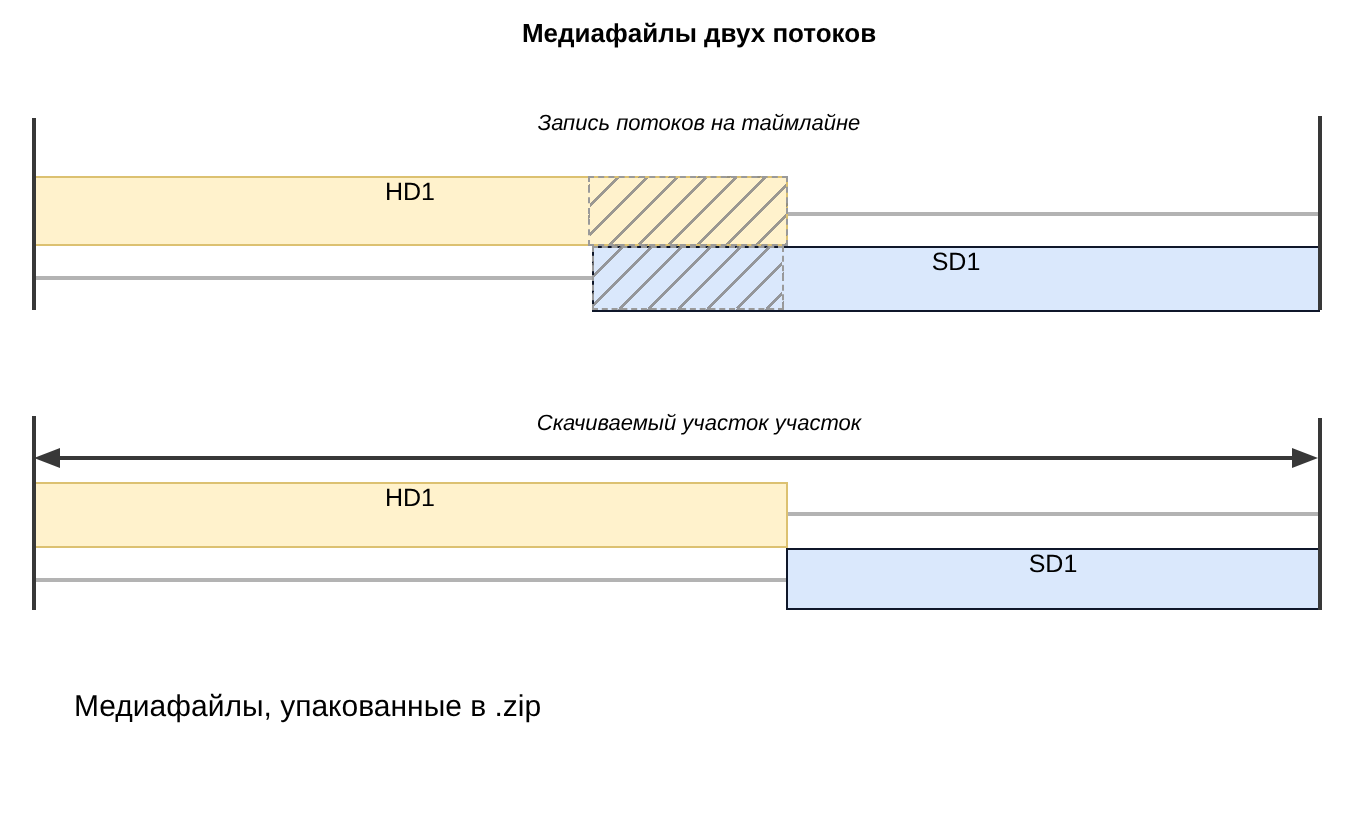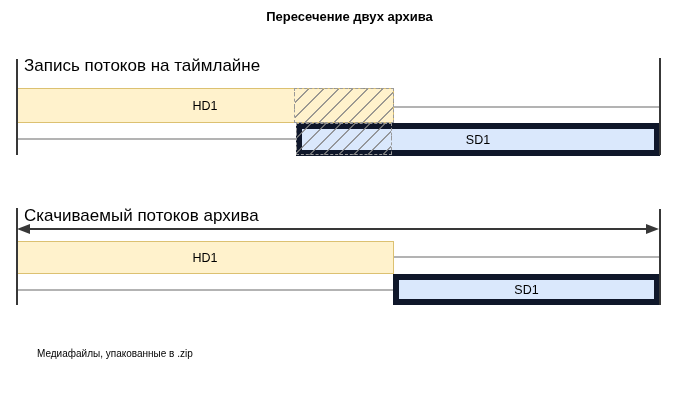--- a/index.html
+++ b/index.html
@@ -5,31 +5,31 @@
   html,body { margin:0; padding:0; background:#ffffff; }
   .canvas {
     position:relative; width:677px; height:420px; background:#ffffff;
     font-family:"Liberation Sans", sans-serif; color:#000000; overflow:hidden;
   }
   .title {
     position:absolute; top:9px; left:24px; right:2px; text-align:center;
     font-size:13px; font-weight:bold;
   }
   .caption {
-    position:absolute; left:24px; right:2px; text-align:left; font-size:17px;
+    position:absolute; left:24px; right:2px; text-align:center; font-size:11px;font-style:italic;
   }
   .vline { position:absolute; width:2px; background:#383838; }
   .track { position:absolute; height:2px; background:#b3b3b3; }
   .bar {
     position:absolute; box-sizing:border-box;
-    display:flex; align-items:center; justify-content:center;
+    display:flex; justify-content:center;
     font-size:12.5px;
   }
   .bar-hd { background:#fff2cc; border:1px solid #dcc171; }
-  .bar-sd { background:#dae8fc; border:6px solid #0f172a; }
+  .bar-sd { background:#dae8fc; border:1px solid #0f172a; }
   .overlap {
     position:absolute; box-sizing:border-box;
     border:1.5px dashed #9a9a9a;
     background-image:repeating-linear-gradient(
       135deg,
       rgba(130,130,130,0) 0px,
       rgba(130,130,130,0) 9px,
       rgba(130,130,130,0.8) 9px,
       rgba(130,130,130,0.8) 10.4px
     );
@@ -37,50 +37,50 @@
   .arrow-line { position:absolute; height:2px; background:#383838; }
   .arrowhead { position:absolute; width:0; height:0; border-style:solid; }
   .arrowhead-left {
     border-width:5px 13px 5px 0;
     border-color:transparent #383838 transparent transparent;
   }
   .arrowhead-right {
     border-width:5px 0 5px 13px;
     border-color:transparent transparent transparent #383838;
   }
-  .files { position:absolute; left:37px; top:344px; font-size:10px; }
+  .files { position:absolute; left:37px; top:344px; font-size:15px; }
   .files .line { line-height:20px; white-space:nowrap; }
   .files .file { margin-left:3px; }
 </style>
 </head>
 <body>
 
 <div class="canvas">
 
-  <div class="title">Пересечение двух архива</div>
+  <div class="title">Медиафайлы двух потоков</div>
 
   <div class="caption" style="top:56px;">Запись потоков на таймлайне</div>
 
   <div class="track" style="left:18px; top:106px; width:641px;"></div>
   <div class="track" style="left:18px; top:138px; width:641px;"></div>
 
   <div class="bar bar-hd" style="left:16px; top:88px; width:378px; height:35px;">
     <span>HD1</span>
   </div>
   <div class="bar bar-sd" style="left:296px; top:123px; width:364px; height:33px;">
     <span>SD1</span>
   </div>
 
   <div class="overlap" style="left:294px; top:88px; width:100px; height:35px;"></div>
   <div class="overlap" style="left:296px; top:123px; width:96px; height:32px;"></div>
 
   <div class="vline" style="left:16px; top:59px; height:96px;"></div>
   <div class="vline" style="left:659px; top:58px; height:97px;"></div>
 
-  <div class="caption" style="top:206px;">Скачиваемый потоков архива</div>
+  <div class="caption" style="top:206px;">Скачиваемый участок участок</div>
 
   <div class="arrow-line" style="left:26px; top:228px; width:626px;"></div>
   <div class="arrowhead arrowhead-left" style="left:17px; top:224px;"></div>
   <div class="arrowhead arrowhead-right" style="left:646px; top:224px;"></div>
 
   <div class="track" style="left:18px; top:256px; width:641px;"></div>
   <div class="track" style="left:18px; top:289px; width:641px;"></div>
 
   <div class="bar bar-hd" style="left:16px; top:241px; width:378px; height:33px;">
     <span>HD1</span>

